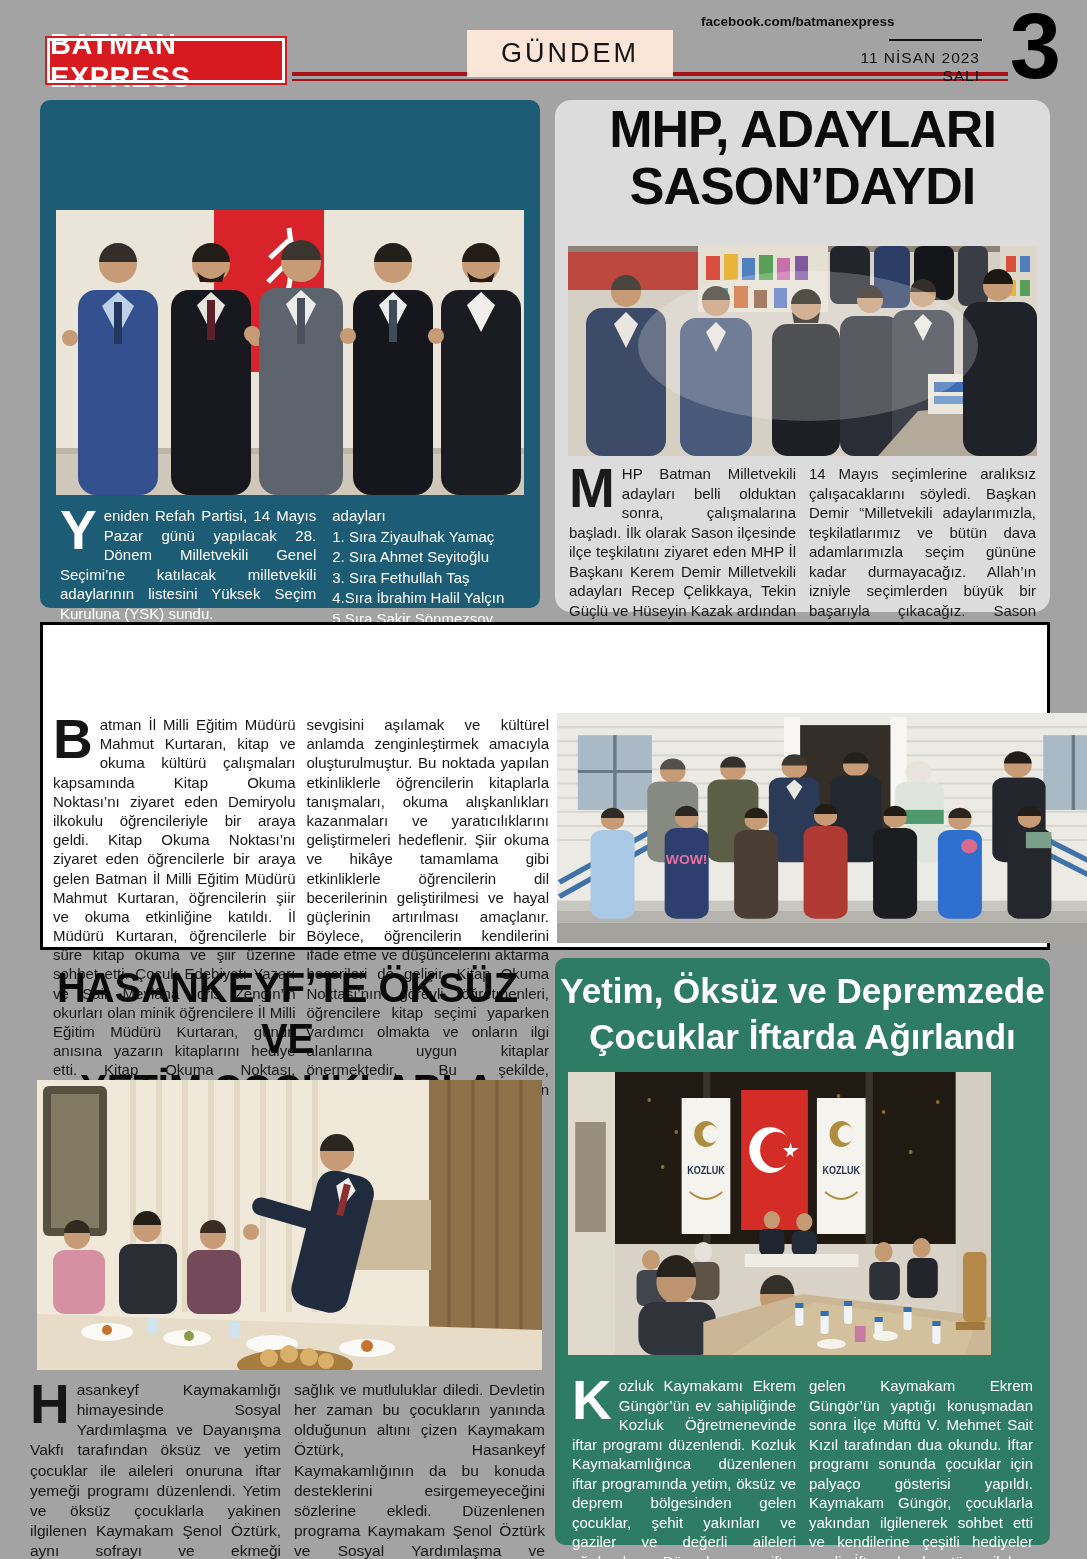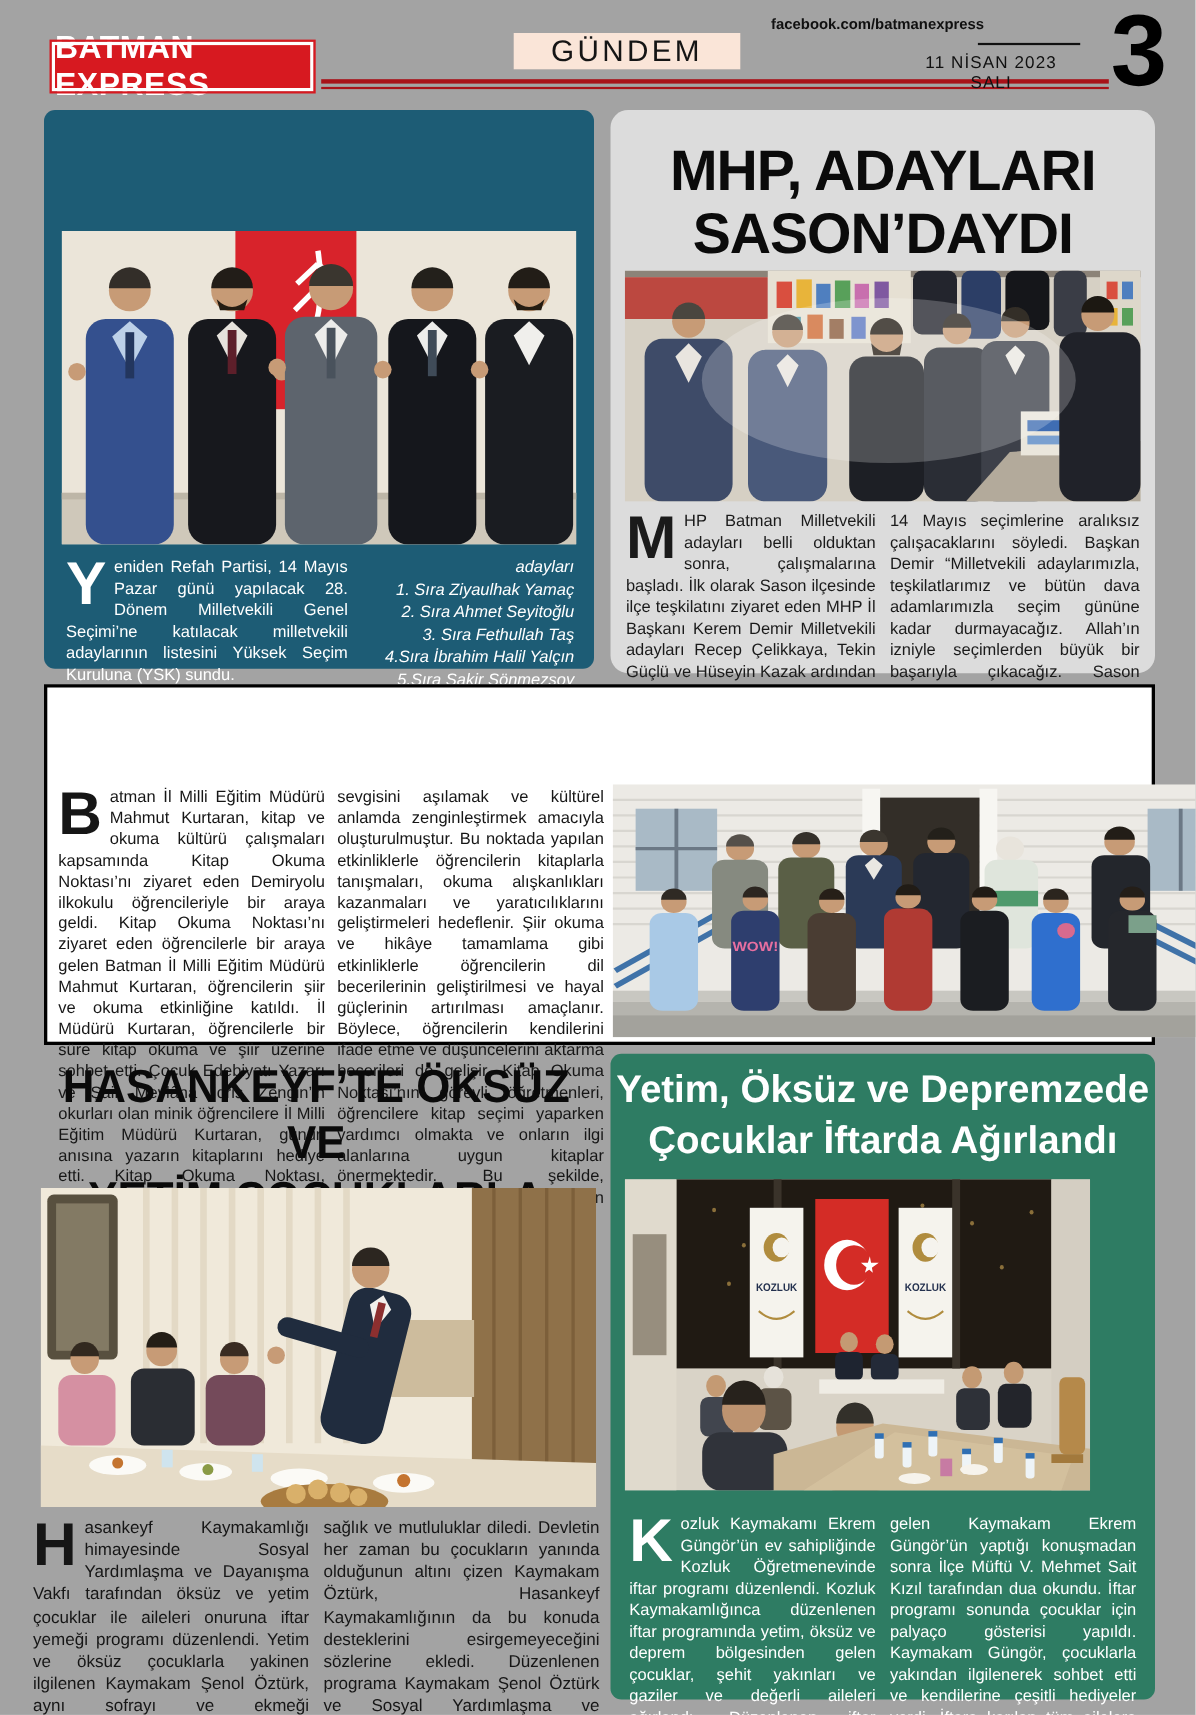--- a/index.html
+++ b/index.html
@@ -4,47 +4,47 @@
 <style>
   html,body{margin:0;padding:0;background:#fff;}
   .page{position:relative;width:1087px;height:1559px;background:#a3a3a3;overflow:hidden;
         font-family:"Liberation Sans",sans-serif;color:#111;}
   
   .logo{position:absolute;left:47px;top:38px;width:238px;height:45px;background:#d71920;
         color:#fff;display:flex;align-items:center;justify-content:center;font-weight:800;
         font-size:29px;letter-spacing:0.5px;border:3px solid #fff;outline:2px solid #d71920;box-sizing:border-box;}
   .rule-a{position:absolute;left:292px;top:72px;width:716px;height:4px;background:#a81118;}
   .rule-b{position:absolute;left:292px;top:79px;width:716px;height:2px;background:#a81118;}
-  .gundem{position:absolute;left:467px;top:30px;width:206px;height:33px;background:#fae5d8;
+  .gundem{position:absolute;left:467px;top:30px;width:206px;height:47px;background:#fae5d8;
         display:flex;align-items:center;justify-content:center;font-size:27px;letter-spacing:3px;color:#151515;}
   .fb{position:absolute;left:701px;top:14px;font-size:13.5px;font-weight:bold;color:#101010;}
   .fb-line{position:absolute;left:889px;top:39px;width:93px;height:2px;background:#111;}
-  .date{position:absolute;left:822px;top:49px;width:158px;text-align:center;font-size:15.5px;
+  .date{position:absolute;left:822px;top:49px;width:158px;text-align:right;font-size:15.5px;
         letter-spacing:1px;color:#101010;}
   .pagenum{position:absolute;right:26px;top:0px;font-size:92px;font-weight:800;line-height:1;color:#000;}
   
   .t-pre{white-space:pre-line;}
   .col{flex:1;text-align:justify;}
   .dc{float:left;font-weight:bold;font-size:55px;line-height:0.78;margin:3px 7px 0 0;}
   .photo{position:absolute;}
   .photo svg{position:absolute;left:0;top:0;width:100%;height:100%;}
   p{margin:0;}
   
   .art-refah{position:absolute;left:40px;top:100px;width:500px;height:508px;background:#1d5c75;border-radius:10px;}
   .art-refah .title{color:#fff;font-weight:800;font-size:35px;text-align:center;line-height:1.26;margin:10px 8px 0;}
   .ph-refah{left:16px;top:110px;width:468px;height:285px;}
   .art-refah .caption{position:absolute;left:20px;top:406px;width:462px;display:flex;gap:16px;
         color:#fff;font-size:15px;line-height:1.3;}
   .art-refah .c1{flex:1.35;}
-  .art-refah .c2{flex:1;text-align:right;font-style:italic;}
+  .art-refah .c2{flex:1;text-align:left;}
   .art-refah .c2 div{margin-bottom:1px;}
   .indent{text-indent:12px;}
   
   .art-mhp{position:absolute;left:555px;top:100px;width:495px;height:512px;background:#dcdcdc;border-radius:16px;}
-  .art-mhp .title{font-size:52px;font-weight:800;text-align:center;line-height:1.1;margin-top:28px;
+  .art-mhp .title{font-size:52px;font-weight:800;text-align:center;line-height:1.1;margin-top:1px;
         letter-spacing:-1px;color:#0b0b0b;}
   .ph-mhp{left:13px;top:146px;width:469px;height:210px;}
   .art-mhp .cols{position:absolute;left:14px;top:364px;width:467px;display:flex;gap:13px;
         font-size:15px;line-height:1.3;color:#1a1a1a;}
   
   .art-kurtaran{position:absolute;left:40px;top:622px;width:1010px;height:328px;border:3px solid #000;
         background:#fff;box-sizing:border-box;}
   .art-kurtaran .title{font-size:62px;font-weight:800;text-align:center;margin-top:2px;line-height:1.05;
         color:#050505;}
   .art-kurtaran .title span{display:inline-block;transform:scale(0.88,1.12);transform-origin:center top;

